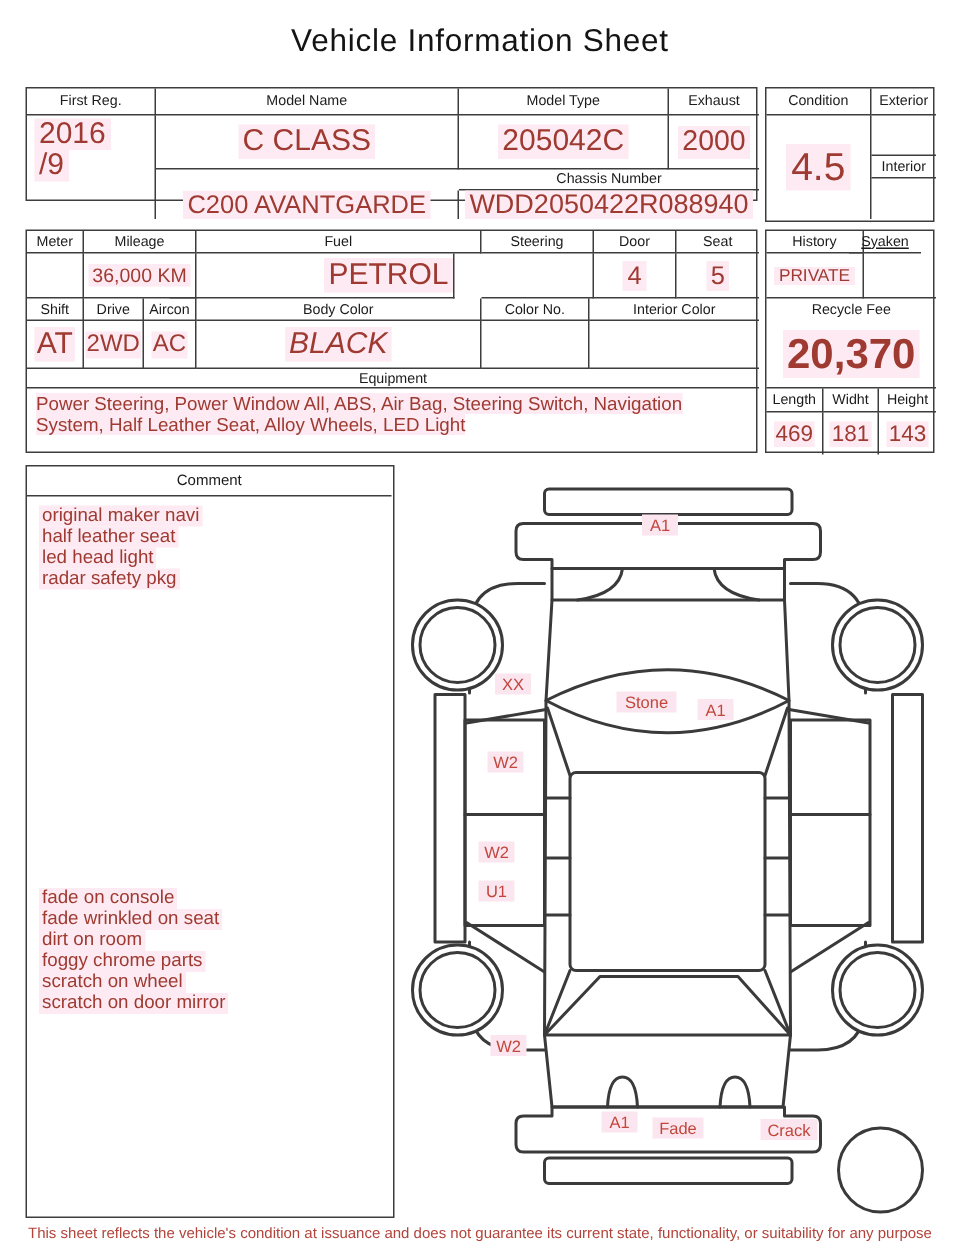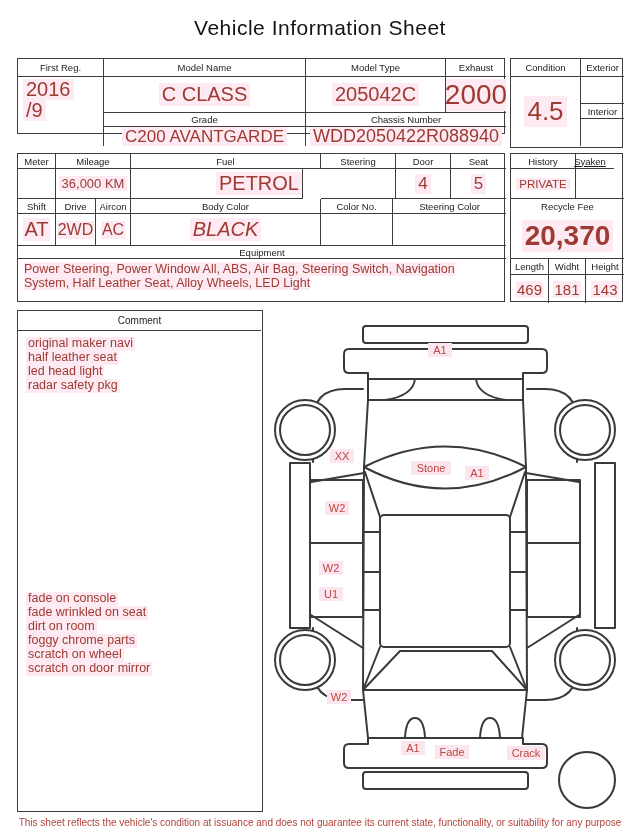--- a/index.html
+++ b/index.html
@@ -40,23 +40,22 @@
     <div class="cell hdr br bb" style="left:86px;top:0;width:202px;height:18px;">Model Name</div>
     <div class="cell br bb" style="left:86px;top:18px;width:202px;height:36px;">
         <span class="val hl" style="font-size:20px;">C CLASS</span>
       </div>
     <div class="cell hdr br bb" style="left:288px;top:0;width:140px;height:18px;">Model Type</div>
     <div class="cell br bb" style="left:288px;top:18px;width:140px;height:36px;">
         <span class="val hl" style="font-size:20px;">205042C</span>
       </div>
     <div class="cell hdr bb" style="left:428px;top:0;width:60px;height:18px;">Exhaust</div>
     <div class="cell bb" style="left:428px;top:18px;width:60px;height:36px;">
-        <span class="val hl" style="font-size:28px;">2000</span>
-      </div>
-    <div class="cell hdr br bb" style="left:86px;top:54px;width:202px;height:14px;">Grade</div>
+        <span class="val hl" style="font-size:19px;">2000</span>
+      </div>
     <div class="cell br" style="left:86px;top:68px;width:202px;height:19px;">
         <span class="val hl" style="font-size:17px;">C200 AVANTGARDE</span>
       </div>
     <div class="cell hdr bb" style="left:288px;top:54px;width:200px;height:14px;">Chassis Number</div>
     <div class="cell" style="left:288px;top:68px;width:200px;height:19px;">
         <span class="val hl" style="font-size:18px;">WDD2050422R088940</span>
       </div>
   </div>
 
   <div class="box" style="left:510px;top:58px;width:113px;height:90px;">
@@ -91,21 +90,21 @@
       </div>
     <div class="cell bb" style="left:433px;top:15px;width:55px;height:30px;">
         <span class="val hl" style="font-size:17px;">5</span>
       </div>
 
     <div class="cell hdr br bb" style="left:0;top:45px;width:38px;height:15px;">Shift</div>
     <div class="cell hdr br bb" style="left:38px;top:45px;width:40px;height:15px;">Drive</div>
     <div class="cell hdr br bb" style="left:78px;top:45px;width:35px;height:15px;">Aircon</div>
     <div class="cell hdr br bb" style="left:113px;top:45px;width:190px;height:15px;">Body Color</div>
     <div class="cell hdr br bb" style="left:303px;top:45px;width:72px;height:15px;">Color No.</div>
-    <div class="cell hdr bb" style="left:375px;top:45px;width:113px;height:15px;">Steering Color</div>
+    <div class="cell hdr bb" style="left:375px;top:45px;width:113px;height:15px;">Interior Color</div>
     <div class="cell br bb" style="left:0;top:60px;width:38px;height:32px;">
         <span class="val hl" style="font-size:20px;padding:0 1px;">AT</span>
       </div>
     <div class="cell br bb" style="left:38px;top:60px;width:40px;height:32px;">
         <span class="val hl" style="font-size:16px;padding:0 1px;">2WD</span>
       </div>
     <div class="cell br bb" style="left:78px;top:60px;width:35px;height:32px;">
         <span class="val hl" style="font-size:16px;padding:0 1px;">AC</span>
       </div>
     <div class="cell br bb" style="left:113px;top:60px;width:190px;height:32px;font-style:italic;">

